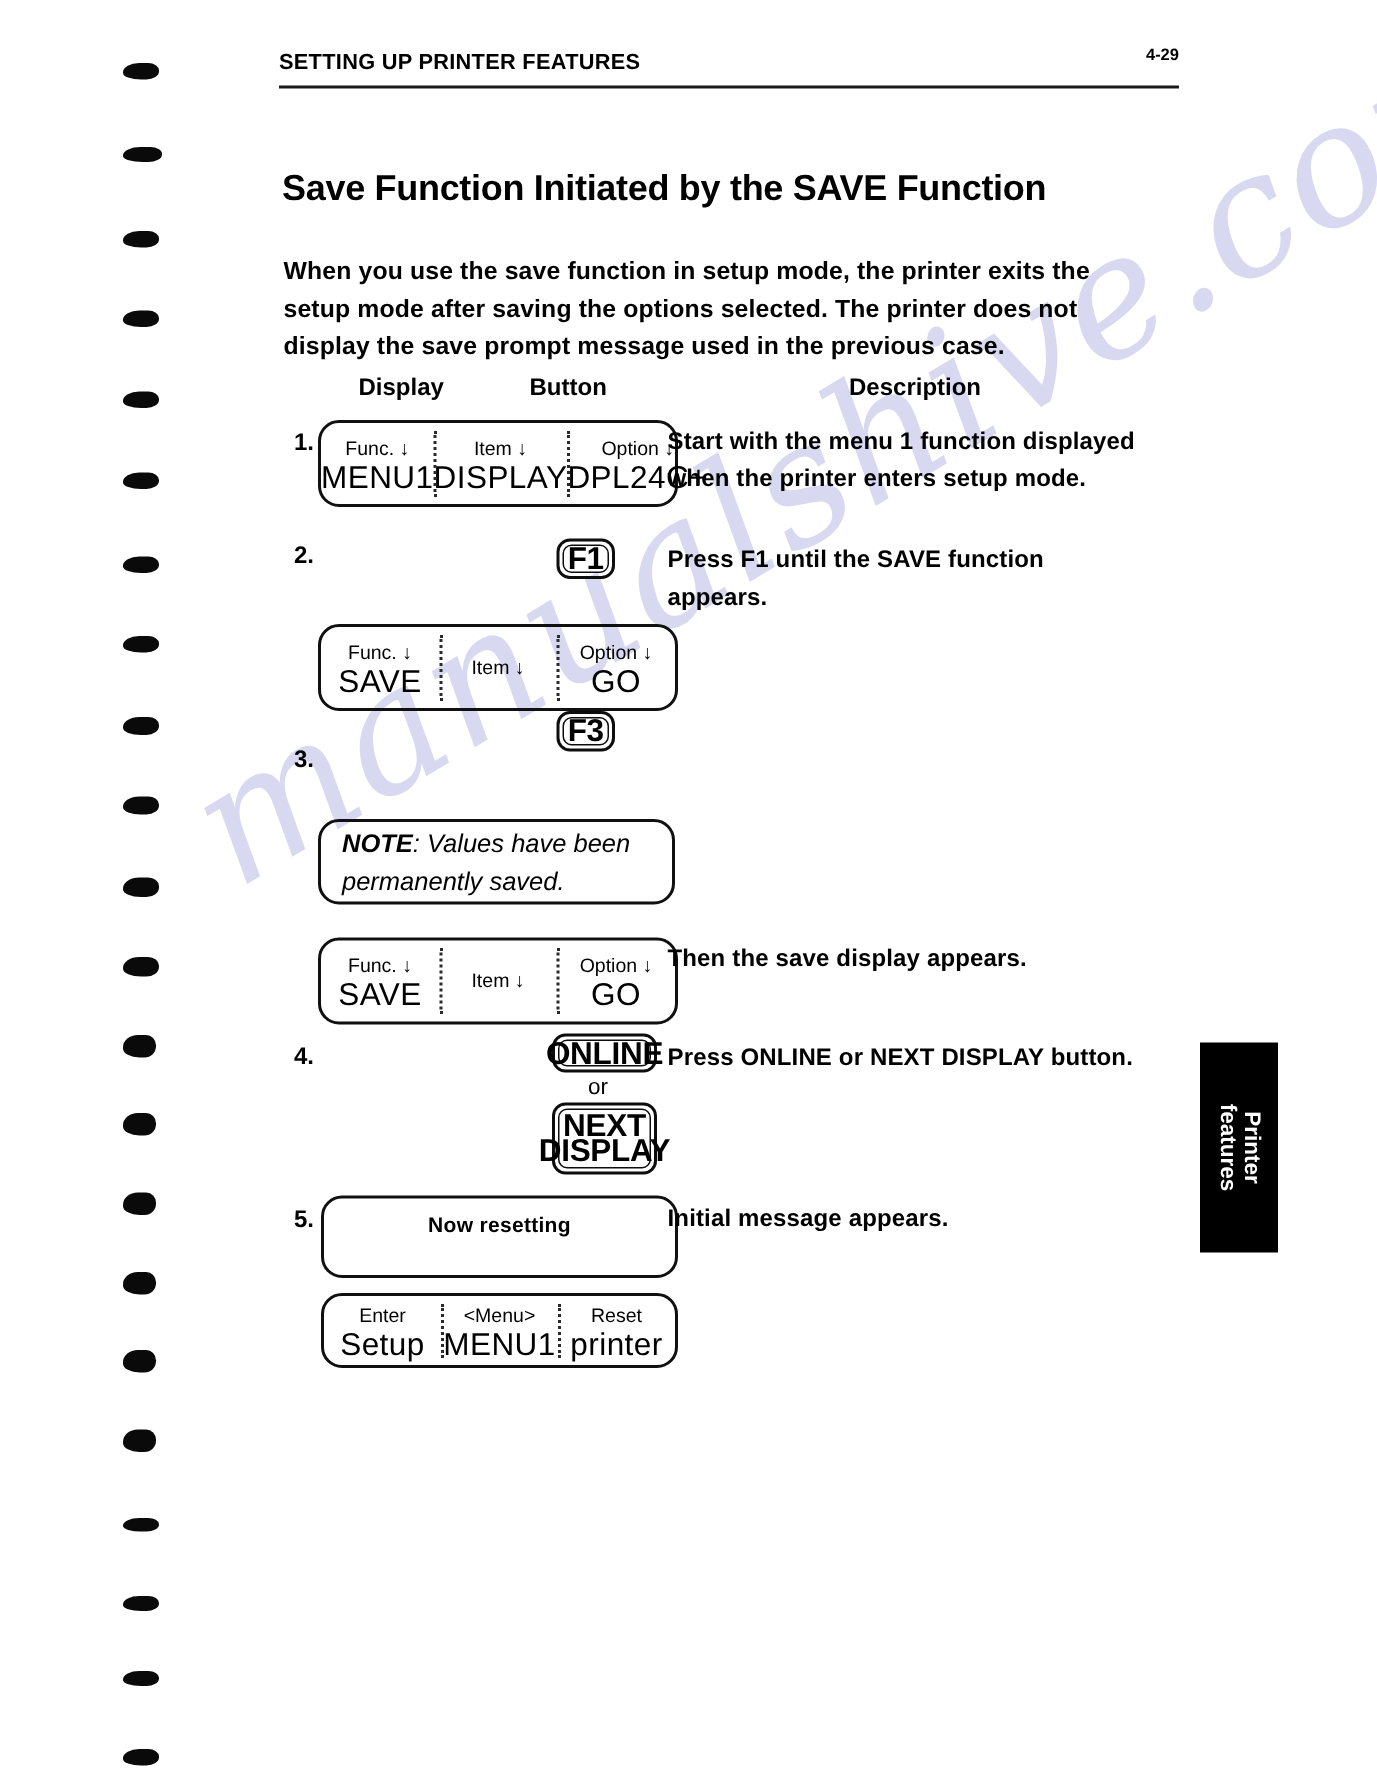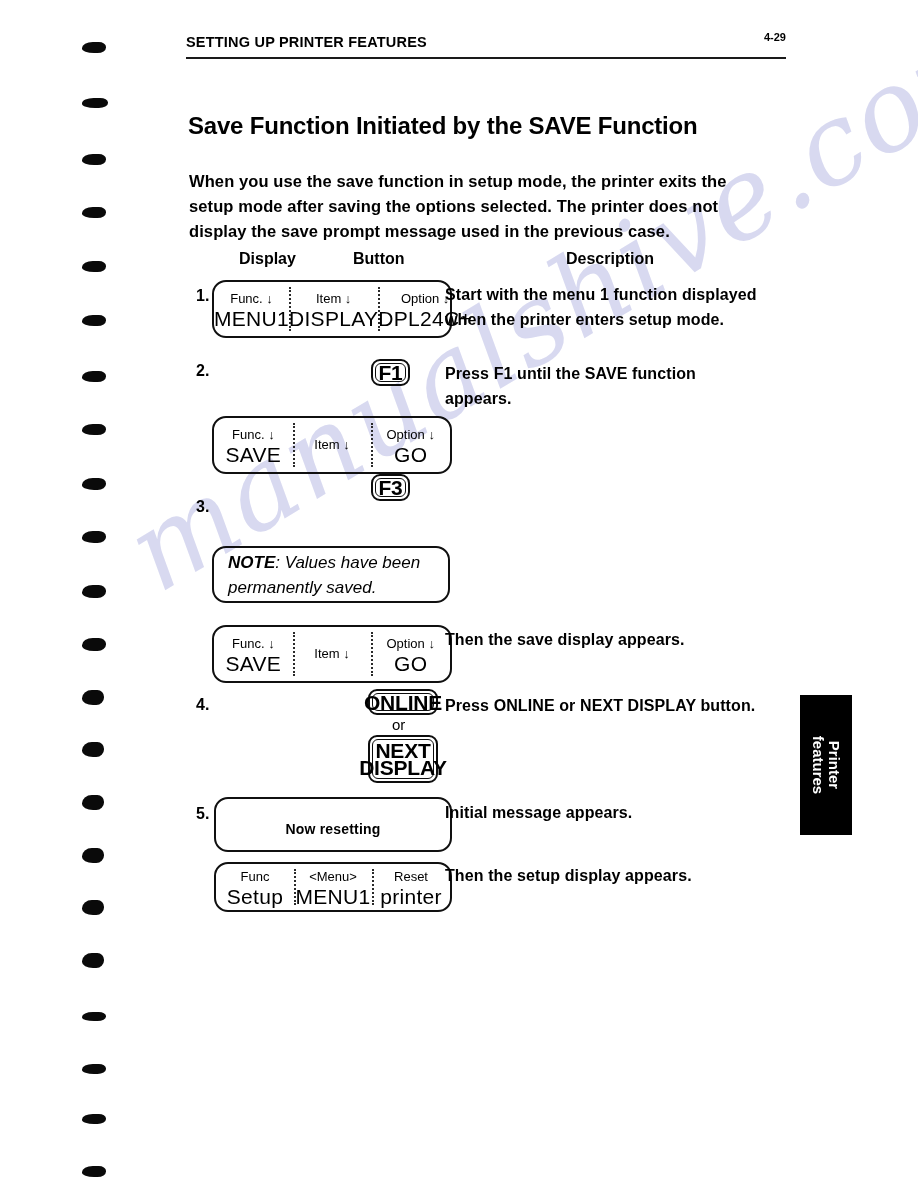--- a/index.html
+++ b/index.html
@@ -163,21 +163,21 @@
     white-space: nowrap;
   }
   .lcd .line2 {
     font-size: 21px;
     line-height: 21px;
     white-space: nowrap;
     letter-spacing: 0.3px;
   }
   .lcd.single {
     display: flex;
-    align-items: center;
+    align-items: flex-start;
     justify-content: center;
   }
   .lcd.single .msg {
     font-size: 14px;
     font-weight: bold;
     padding-top: 9px;
     letter-spacing: 0.2px;
   }
   .lcd.note {
     display: flex;
@@ -412,35 +412,34 @@
 
   <div class="lcd single" style="left:214px; top:797px; width:238px; height:55px;">
     <span class="msg">Now resetting</span>
   </div>
 
   <div class="desc-block" style="top:800px;">Initial message appears.</div>
 
   <div class="lcd" style="left:214px; top:862px; width:238px; height:50px;">
     <div class="cells">
       <div class="cell">
-        <span class="line1">Func</span>
+        <span class="line1">Enter</span>
         <span class="line2">Setup</span>
       </div>
       <div class="cell">
         <span class="line1">&lt;Menu&gt;</span>
         <span class="line2">MENU1</span>
       </div>
       <div class="cell">
         <span class="line1">Reset</span>
         <span class="line2">printer</span>
       </div>
     </div>
   </div>
 
-  <div class="desc-block" style="top:863px;">Then the setup display appears.</div>
 
   <div class="thumb-tab">
     <div class="tab-text">
       <div>Printer</div>
       <div>features</div>
     </div>
   </div>
 
 </div>
 

